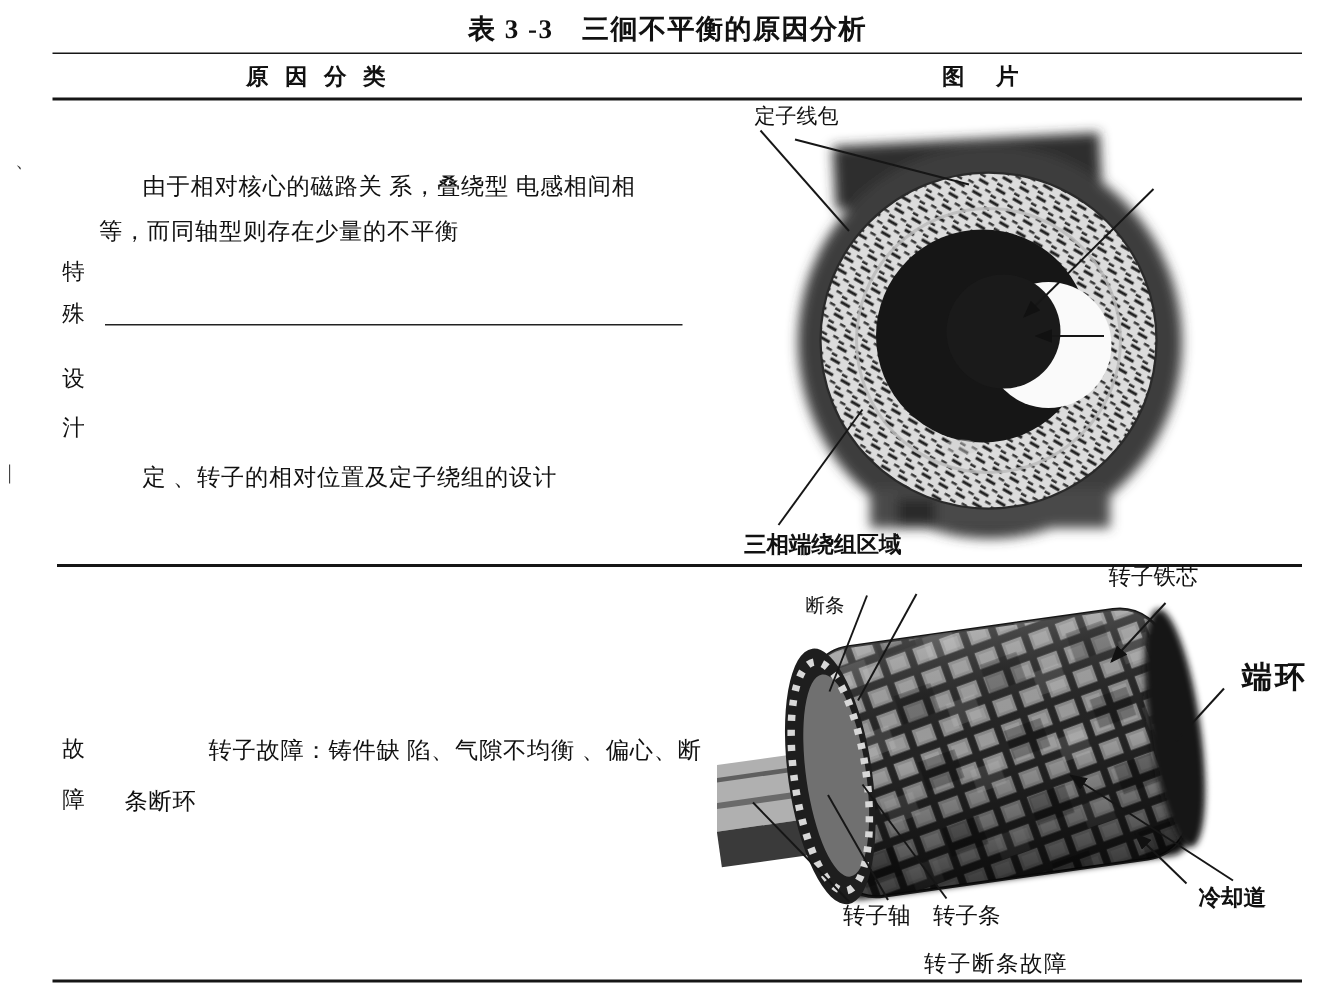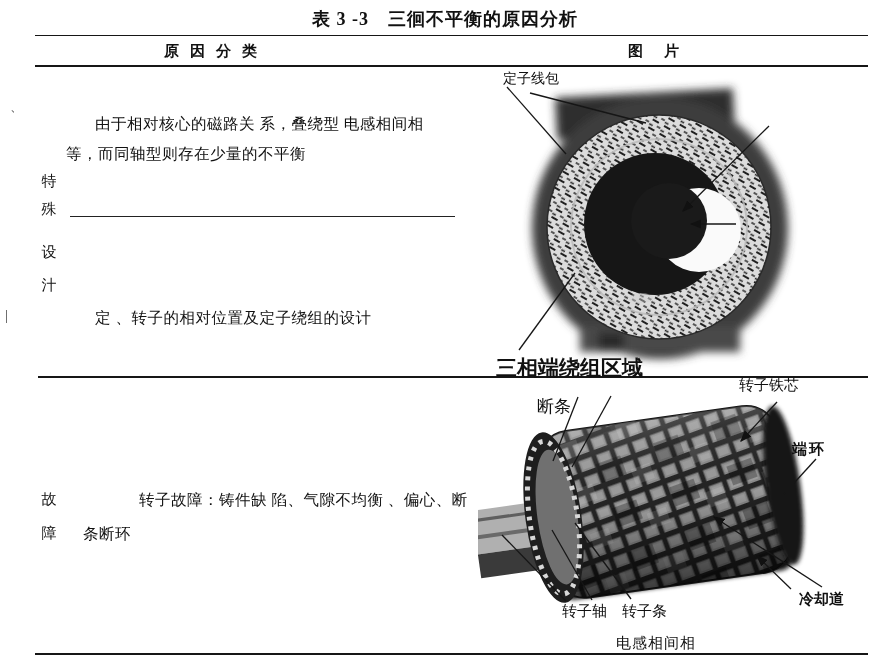--- a/index.html
+++ b/index.html
@@ -88,21 +88,21 @@
     <ellipse cx="641" cy="298" rx="12" ry="5" fill="#cfcfcf" opacity="0.45"></ellipse>
 
     <path d="M507 87 L566 154" stroke="#161616" stroke-width="1.3" fill="none"></path>
     <path d="M530 93 L646 123" stroke="#161616" stroke-width="1.3" fill="none"></path>
     <path d="M769 126 L683 211" stroke="#161616" stroke-width="1.3" fill="none" marker-end="url(#arw)"></path>
     <path d="M736 224 L691 224" stroke="#161616" stroke-width="1.3" fill="none" marker-end="url(#arw)"></path>
     <path d="M519 350 L575 273" stroke="#161616" stroke-width="1.3" fill="none"></path>
   </svg>
 
   <div class="abs imglabel" style="top:70px; left:503px;">定子线包</div>
-  <div class="abs imglabel imglabel-b" style="top:355px; left:496px; font-size:21px;">三相端绕组区域</div>
+  <div class="abs imglabel imglabel-b" style="top:355px; left:496px; font-size:15px;">三相端绕组区域</div>
 
   <div class="abs vchar" style="top:490px; left:40px;">故</div>
   <div class="abs vchar" style="top:524px; left:40px;">障</div>
 
   <div class="abs bodytext" style="top:490px; left:95px;margin-left:44px;">转子故障：铸件缺 陷、气隙不均衡 、偏心、断</div>
   <div class="abs bodytext" style="top:524px; left:83px;">条断环</div>
 
   <svg style="left:478px; top:388px;" width="412" height="266" viewBox="478 388 412 266">
     <defs>
       <pattern id="grid" width="19" height="17" patternUnits="userSpaceOnUse" patternTransform="rotate(-12)">
@@ -148,21 +148,21 @@
     <path d="M611 396 L572 467" stroke="#161616" stroke-width="1.3" fill="none"></path>
     <path d="M777 402 L741 441" stroke="#161616" stroke-width="1.3" fill="none" marker-end="url(#arw2)"></path>
     <path d="M816 459 L784 494" stroke="#161616" stroke-width="1.3" fill="none"></path>
     <path d="M822 587 L714 517" stroke="#161616" stroke-width="1.3" fill="none" marker-end="url(#arw2)"></path>
     <path d="M791 589 L757 556" stroke="#161616" stroke-width="1.3" fill="none" marker-end="url(#arw2)"></path>
     <path d="M566 601 L502 535" stroke="#161616" stroke-width="1.3" fill="none"></path>
     <path d="M592 600 L552 530" stroke="#161616" stroke-width="1.3" fill="none"></path>
     <path d="M631 599 L575 523" stroke="#161616" stroke-width="1.3" fill="none"></path>
   </svg>
 
-  <div class="abs imglabel" style="top:396px; left:537px; font-size:17px;text-align:right;">断条</div>
+  <div class="abs imglabel" style="top:396px; left:537px; font-size:13px;text-align:right;">断条</div>
   <div class="abs imglabel" style="top:376px; left:739px; font-size:15px;">转子铁芯</div>
-  <div class="abs imglabel imglabel-b" style="top:440px; left:792px; font-size:15px; letter-spacing:2px;">端环</div>
+  <div class="abs imglabel imglabel-b" style="top:440px; left:828px; font-size:20px; letter-spacing:2px;">端环</div>
   <div class="abs imglabel imglabel-b" style="top:590px; left:799px; font-size:15px;">冷却道</div>
   <div class="abs imglabel" style="top:602px; left:562px; font-size:15px;">转子轴</div>
   <div class="abs imglabel" style="top:602px; left:622px; font-size:15px;">转子条</div>
-  <div class="abs imglabel" style="top:634px; left:616px; font-size:15px; letter-spacing:1px;">电感相间相</div>
+  <div class="abs imglabel" style="top:634px; left:616px; font-size:15px; letter-spacing:1px;">转子断条故障</div>
 
 </div>
 
 </body></html>

